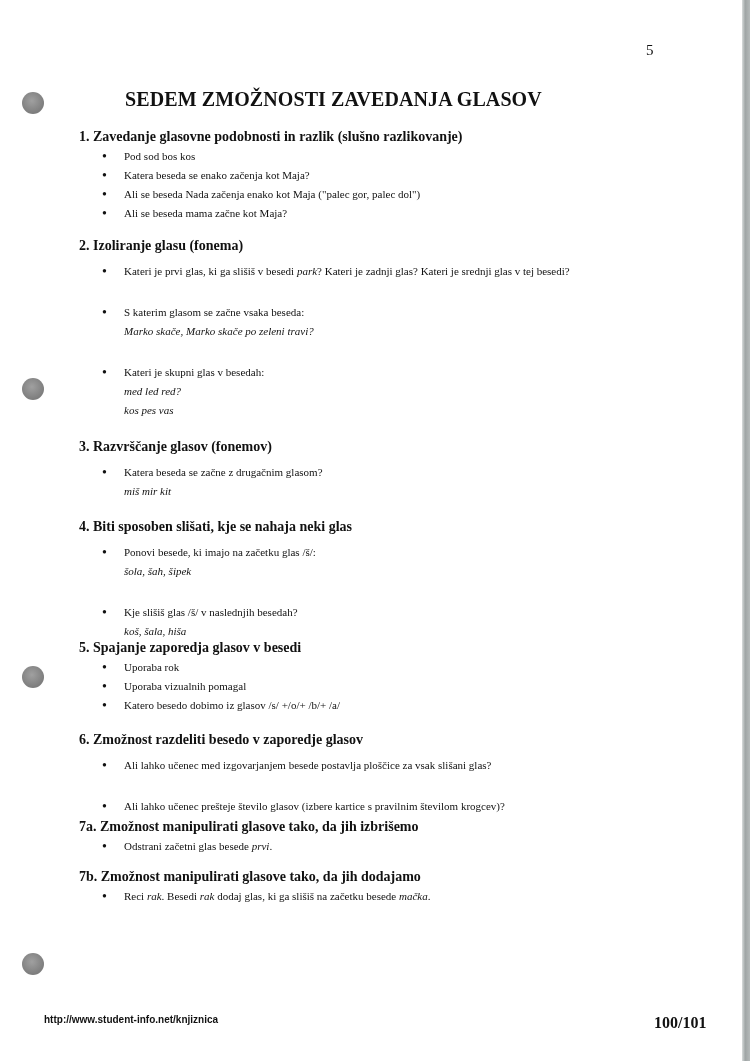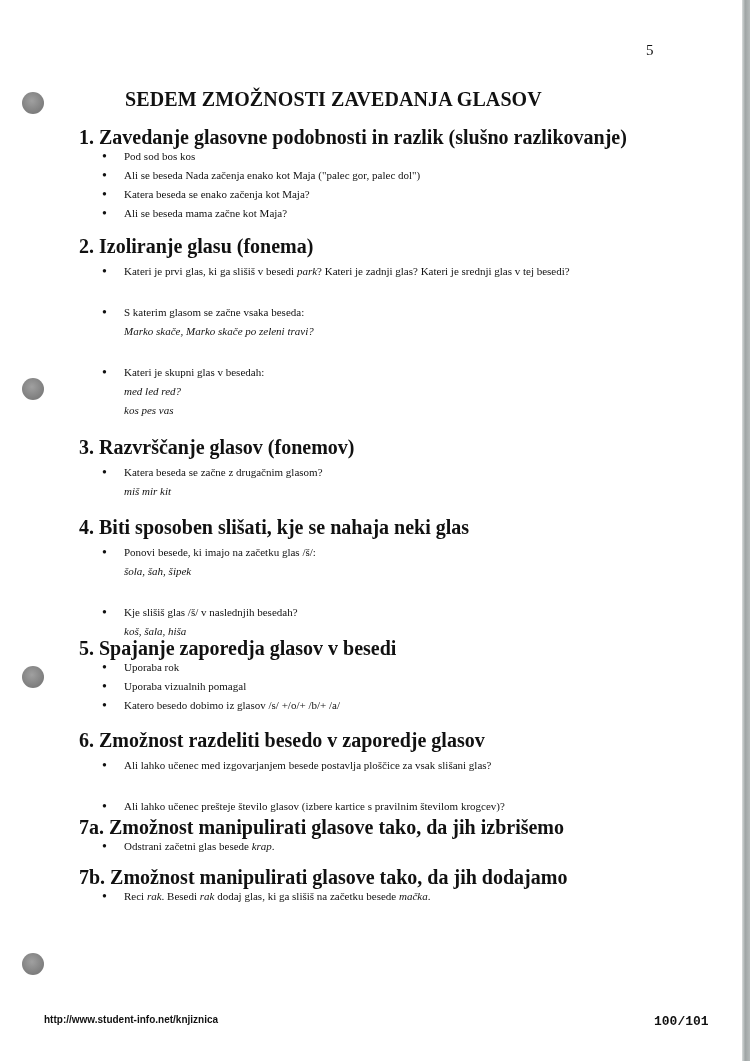--- a/index.html
+++ b/index.html
@@ -5,51 +5,51 @@
   html, body { margin:0; padding:0; }
   body { width:750px; height:1061px; position:relative; background:#ffffff; overflow:hidden;
          font-family:"Liberation Serif", serif; color:#111; }
   .edge { position:absolute; top:0; right:0; width:8px; height:1061px;
           background:linear-gradient(to right,#d8dcdc,#9fa5a5 40%,#b5baba); }
   .hole { position:absolute; left:22px; width:22px; height:22px; border-radius:50%;
           background:radial-gradient(circle at 45% 40%,#a0a0a0,#7d7d7d 70%,#909090); }
   .page-num { position:absolute; top:42px; left:646px; font-size:15px; }
   .title { position:absolute; top:88px; left:125px; font-size:20px; font-weight:bold; letter-spacing:0.1px; }
   .sec { position:absolute; left:79px; font-size:15px; }
-  .sec h2 { margin:0; font-size:20px; font-weight:bold; line-height:20px; }
+  .sec h2 { margin:0; font-size:14px; font-weight:bold; line-height:20px; }
   .sec ul { margin:0; padding:0; list-style:none; }
   .sec li { position:relative; padding-left:45px; line-height:19px; font-size:11px; }
   .sec li::before { content:"•"; position:absolute; left:23px; top:0; font-size:14px; }
   .sec li.gap { margin-top:22px; }
   .sec li.first-gap { margin-top:6px; }
   .it { font-style:italic; display:block; }
   em { font-style:italic; }
   .footer-url { position:absolute; top:1014px; left:44px; font-family:"Liberation Sans", sans-serif;
                 font-weight:bold; font-size:10px; }
-  .footer-page { position:absolute; top:1014px; left:654px; font-family:Liberation Mono, monospace;
-                 font-weight:bold; font-size:13px; }
+  .footer-page { position:absolute; top:1014px; left:654px; font-family:Liberation Serif, serif;
+                 font-weight:bold; font-size:16px; }
 </style>
 </head>
 <body>
 
 <div class="edge"></div>
 <div class="hole" style="top:92px"></div>
 <div class="hole" style="top:378px"></div>
 <div class="hole" style="top:666px"></div>
 <div class="hole" style="top:953px"></div>
 
 <div class="page-num">5</div>
 <div class="title">SEDEM ZMOŽNOSTI ZAVEDANJA GLASOV</div>
 
 <div class="sec" style="top:127px">
   <h2>1. Zavedanje glasovne podobnosti in razlik (slušno razlikovanje)</h2>
   <ul>
     <li>Pod sod bos kos</li>
+    <li>Katera beseda se enako začenja kot Maja?</li>
     <li>Ali se beseda Nada začenja enako kot Maja ("palec gor, palec dol")</li>
-    <li>Katera beseda se enako začenja kot Maja?</li>
     <li>Ali se beseda mama začne kot Maja?</li>
   </ul>
 </div>
 
 <div class="sec" style="top:236px; width:580px">
   <h2>2. Izoliranje glasu (fonema)</h2>
   <ul>
     <li class="first-gap"><span>Kateri je prvi glas, ki ga slišiš v besedi </span><em>park</em><span>? Kateri je zadnji glas? Kateri je srednji glas v tej besedi?</span></li>
     <li class="gap"><span>S katerim glasom se začne vsaka beseda:</span><span class="it">Marko skače, Marko skače po zeleni travi?</span></li>
     <li class="gap"><span>Kateri je skupni glas v besedah:</span><span class="it">med led red?</span><span class="it">kos pes vas</span></li>
@@ -84,21 +84,21 @@
   <h2>6. Zmožnost razdeliti besedo v zaporedje glasov</h2>
   <ul>
     <li class="first-gap">Ali lahko učenec med izgovarjanjem besede postavlja ploščice za vsak slišani glas?</li>
     <li class="gap">Ali lahko učenec prešteje število glasov (izbere kartice s pravilnim številom krogcev)?</li>
   </ul>
 </div>
 
 <div class="sec" style="top:817px">
   <h2>7a. Zmožnost manipulirati glasove tako, da jih izbrišemo</h2>
   <ul>
-    <li><span>Odstrani začetni glas besede </span><em>krap</em><span>.</span></li>
+    <li><span>Odstrani začetni glas besede </span><em>prvi</em><span>.</span></li>
   </ul>
 </div>
 
 <div class="sec" style="top:867px">
   <h2>7b. Zmožnost manipulirati glasove tako, da jih dodajamo</h2>
   <ul>
     <li><span>Reci </span><em>rak</em><span>. Besedi </span><em>rak</em><span> dodaj glas, ki ga slišiš na začetku besede </span><em>mačka</em><span>.</span></li>
   </ul>
 </div>
 

